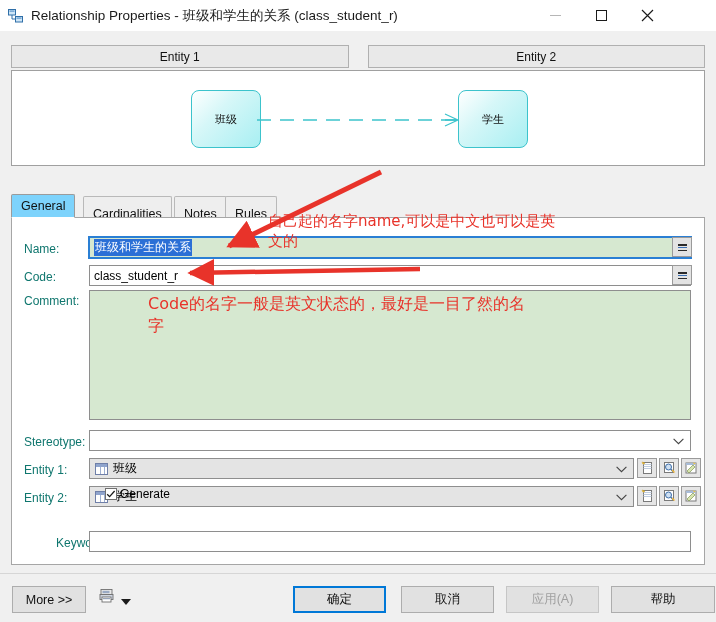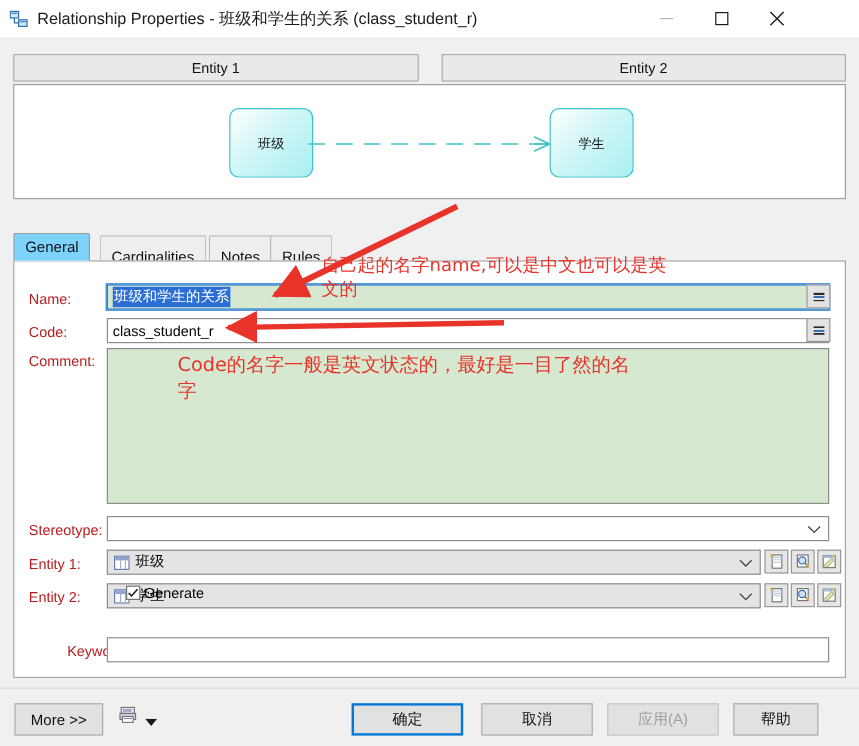--- a/index.html
+++ b/index.html
@@ -90,21 +90,21 @@
     font-weight: normal;
   }
 
   
   #tabpage {
     position: absolute; left: 11px; top: 217px; width: 694px; height: 348px;
     background: #ffffff; border: 1px solid #a6a6a6;
   }
 
   .flabel {
-    position: absolute; font-size: 12px; color: #b91c1c; white-space: nowrap;
+    position: absolute; font-size: 12px; color: #0f766e; white-space: nowrap;
   }
   .finput {
     position: absolute; background: #ffffff; border: 1px solid #8e8e8e;
     font-size: 12px; color: #000; padding: 2px 4px;
     display: flex; align-items: center; overflow: hidden;
   }
   .finput.focused { border: 1px solid #2a7fd4; outline: 1px solid #2a7fd4; }
   .sel-text {
     background: #2b6fd6; color: #ffffff; padding: 0 1px;
   }
@@ -390,21 +390,21 @@
 
     <div class="btn primary" style="left:293px; top:12px; width:93px;">
       <span>确定</span>
     </div>
     <div class="btn disabled" style="left:506px; top:12px; width:93px;">
       <span>应用(A)</span>
     </div>
     <div class="btn" style="left:401px; top:12px; width:93px;">
       <span>取消</span>
     </div>
-    <div class="btn" style="left:611px; top:12px; width:71px;">
+    <div class="btn" style="left:611px; top:12px; width:104px;">
       <span>帮助</span>
     </div>
   </div>
 
   <div id="print-icon">
     <svg width="16" height="16" viewBox="0 0 16 16">
       <rect x="2" y="1.5" width="11" height="5" fill="#e8e8e8" stroke="#6f6f6f" stroke-width="0.9"></rect>
       <rect x="3.5" y="2.8" width="7" height="2.4" fill="#9aaac4"></rect>
       <rect x="1" y="6.5" width="13" height="5" fill="#cfd6e2" stroke="#6f6f6f" stroke-width="0.9"></rect>
       <rect x="3" y="9" width="9" height="5" fill="#fff" stroke="#6f6f6f" stroke-width="0.9"></rect>

